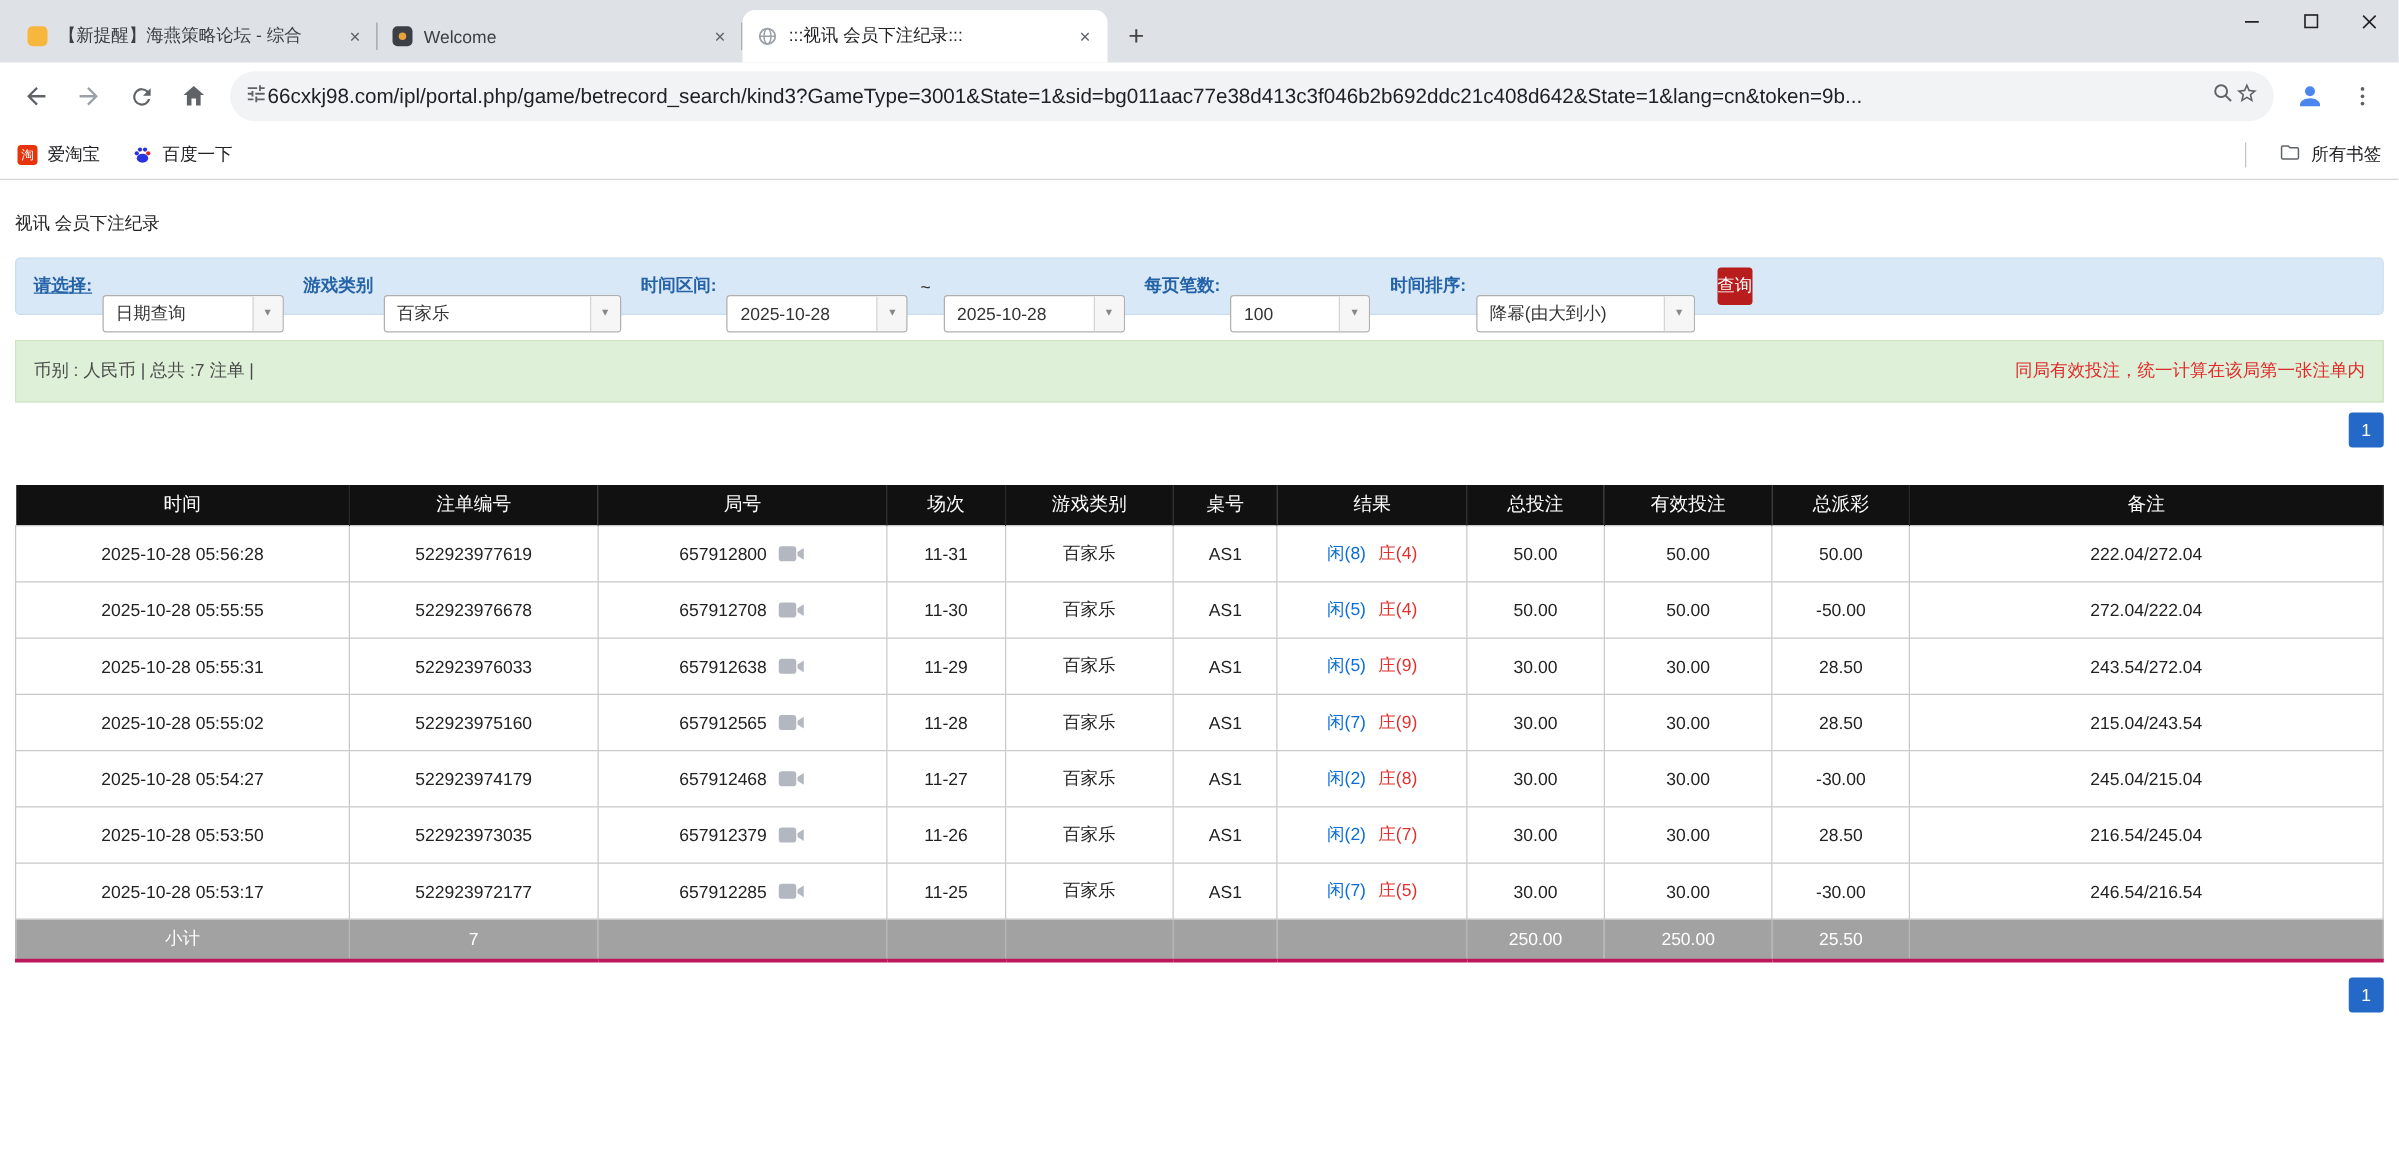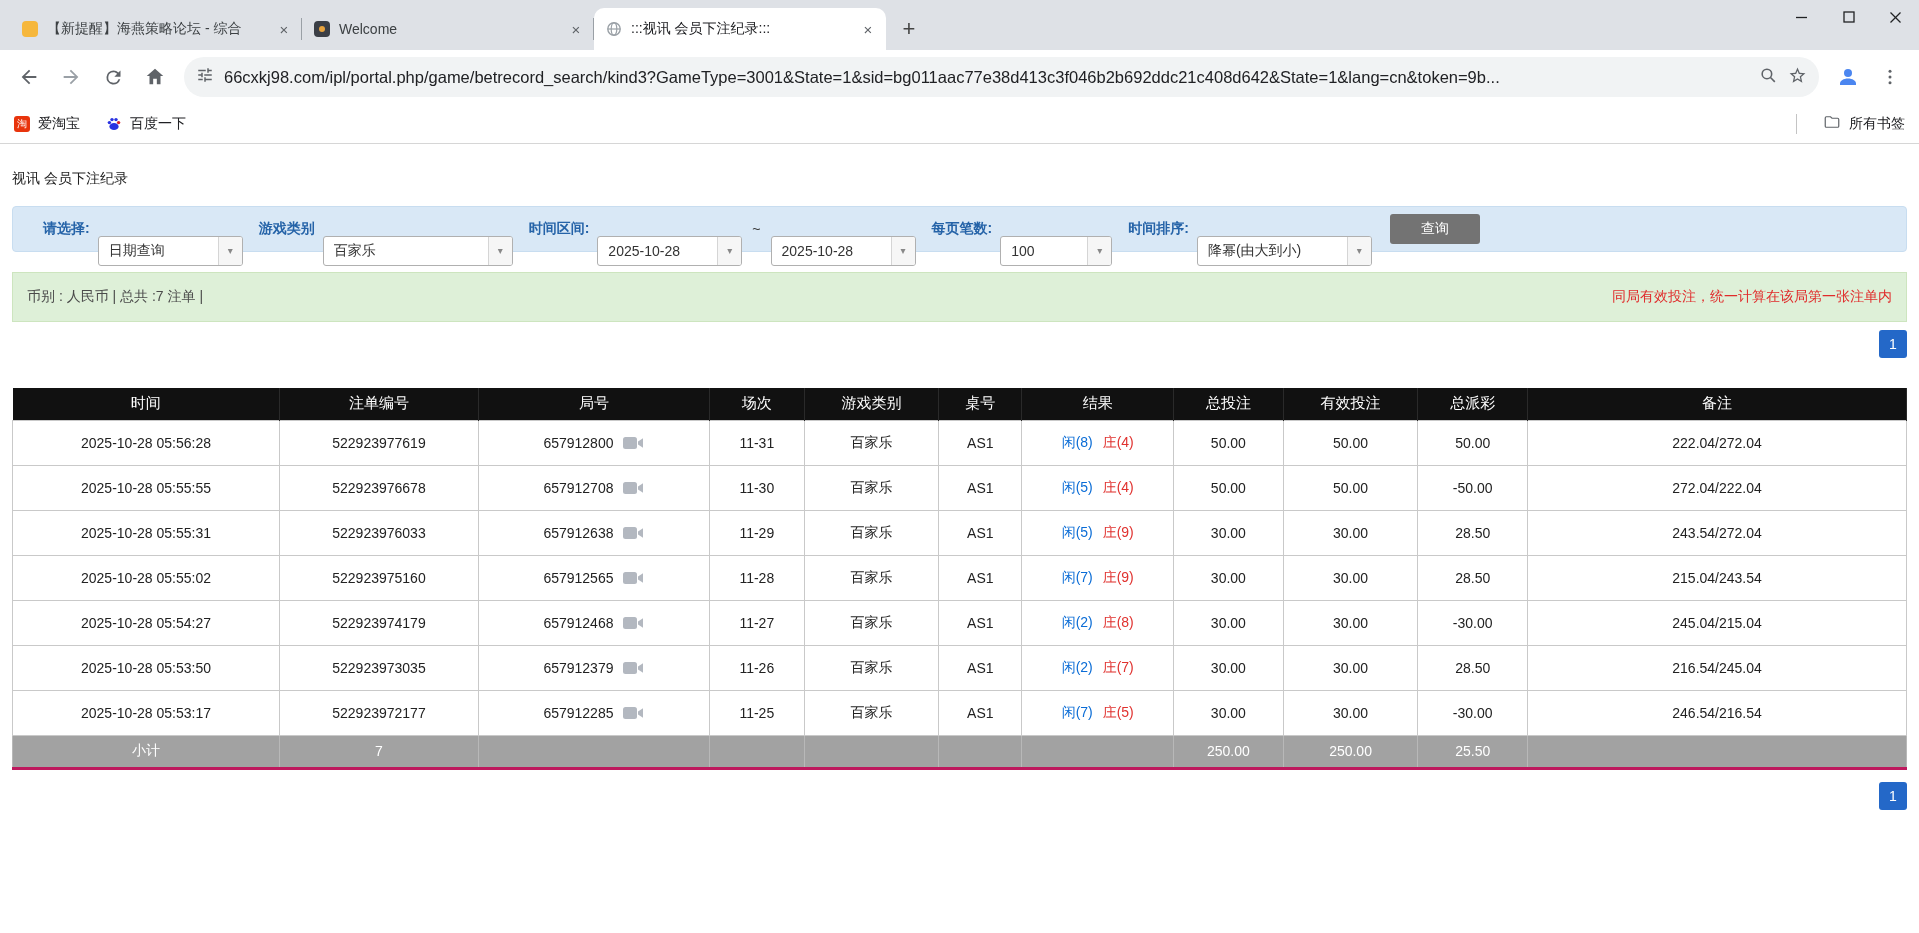--- a/index.html
+++ b/index.html
@@ -21,47 +21,47 @@
   .fav2 { background:#3b3f46; border-radius:4px; position:relative; }
   .fav2::after { content:""; position:absolute; width:6px; height:6px; border-radius:50%; background:#e8a33d; left:5px; top:5px; }
   .newtab-btn { width:30px; height:30px; margin:0 0 6px 8px; border-radius:50%; display:flex; align-items:center;
                 justify-content:center; font-size:22px; color:#444; }
   .win-controls { position:absolute; right:0; top:0; height:34px; display:flex; }
   .win-btn { width:47px; height:34px; display:flex; align-items:center; justify-content:center; color:#202124; }
 
   .toolbar { height:54px; background:#fff; display:flex; align-items:center; padding:0 10px; gap:4px; }
   .nav-btn { width:38px; height:38px; border-radius:50%; display:flex; align-items:center; justify-content:center; flex:0 0 auto; }
   .omnibox { flex:1; height:40px; background:#f1f3f4; border-radius:20px; display:flex; align-items:center;
-             padding:0 12px; gap:10px; margin:0 6px; min-width:0; }
+             padding:0 12px; margin:0 6px; min-width:0; }
   .url-text { flex:1; font-size:16.5px; color:#202124; white-space:nowrap; overflow:hidden; }
 
   .bookmarks-bar { height:40px; background:#fff; display:flex; align-items:center; padding:0 14px; gap:26px;
                    border-bottom:1px solid #d6d6d6; }
   .bookmark { display:flex; align-items:center; gap:8px; font-size:14px; color:#202124; }
   .bm-fav { width:16px; height:16px; border-radius:3px; display:flex; align-items:center; justify-content:center; }
   .bm-taobao { background:#e8340c; color:#fff; font-size:10px; }
   .bm-spacer { flex:1; }
   .bm-divider { width:1px; height:20px; background:#c4c4c4; }
 
   
   .page { padding:0 12px; background:#fff; }
   .page-title { font-size:14px; font-weight:500; color:#222; padding:26px 0 18px 0; }
 
   .filter-bar { background:#d9e8f6; border:1px solid #c8ddf0; border-radius:4px; height:46px;
                 display:flex; align-items:center; padding:0 14px; gap:8px; }
   .f-label { font-size:14px; font-weight:bold; color:#2563a8; margin-left:8px; white-space:nowrap; }
-  .f-label:first-child { margin-left:16px; }
+  .f-label:first-child { margin-left:0;text-decoration:underline; }
   .combo { display:flex; align-items:stretch; background:#fff; border:1px solid #b0b0b0; height:30px;
            border-radius:3px; overflow:hidden;margin-top:43px; }
   .combo-text { display:flex; align-items:center; padding:0 10px; font-size:14px; color:#333; flex:1; white-space:nowrap; }
   .combo-arrow { width:24px; border-left:1px solid #d5d5d5; background:#f6f6f6; display:flex; align-items:center;
                  justify-content:center; color:#888; font-size:10px; }
   .w145 { width:145px; } .w190 { width:190px; } .w112 { width:112px; } .w175 { width:175px; }
   .tilde { font-size:14px; color:#333; margin:0 2px; }
-  .search-btn { background:#737373; color:#fff; border:none; height:30px; padding:0 31px; margin-left:10px;
+  .search-btn { background:#b91c1c; color:#fff; border:none; height:30px; padding:0 0; margin-left:10px;
                 border-radius:3px; font-size:14px; cursor:pointer; }
 
   .info-bar { margin-top:20px; background:#def0d8; border:1px solid #cde5bf; height:50px; display:flex;
               align-items:center; justify-content:space-between; padding:0 14px; }
   .info-left { font-size:14px; color:#4a4a4a; }
   .info-right { font-size:14px; color:#e02b2b; }
 
   .pager-row { display:flex; justify-content:flex-end; }
   .pager-top { margin:8px 0 30px 0; }
   .pager-bottom { margin:12px 0 0 0; }

